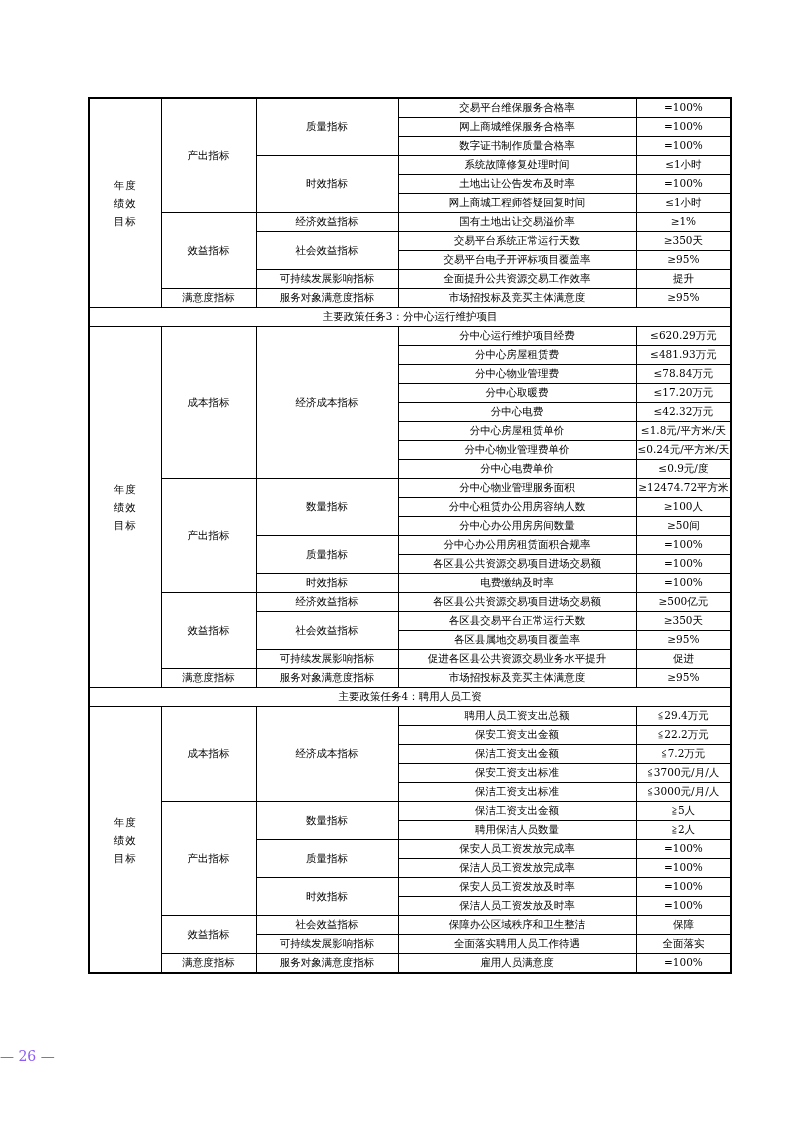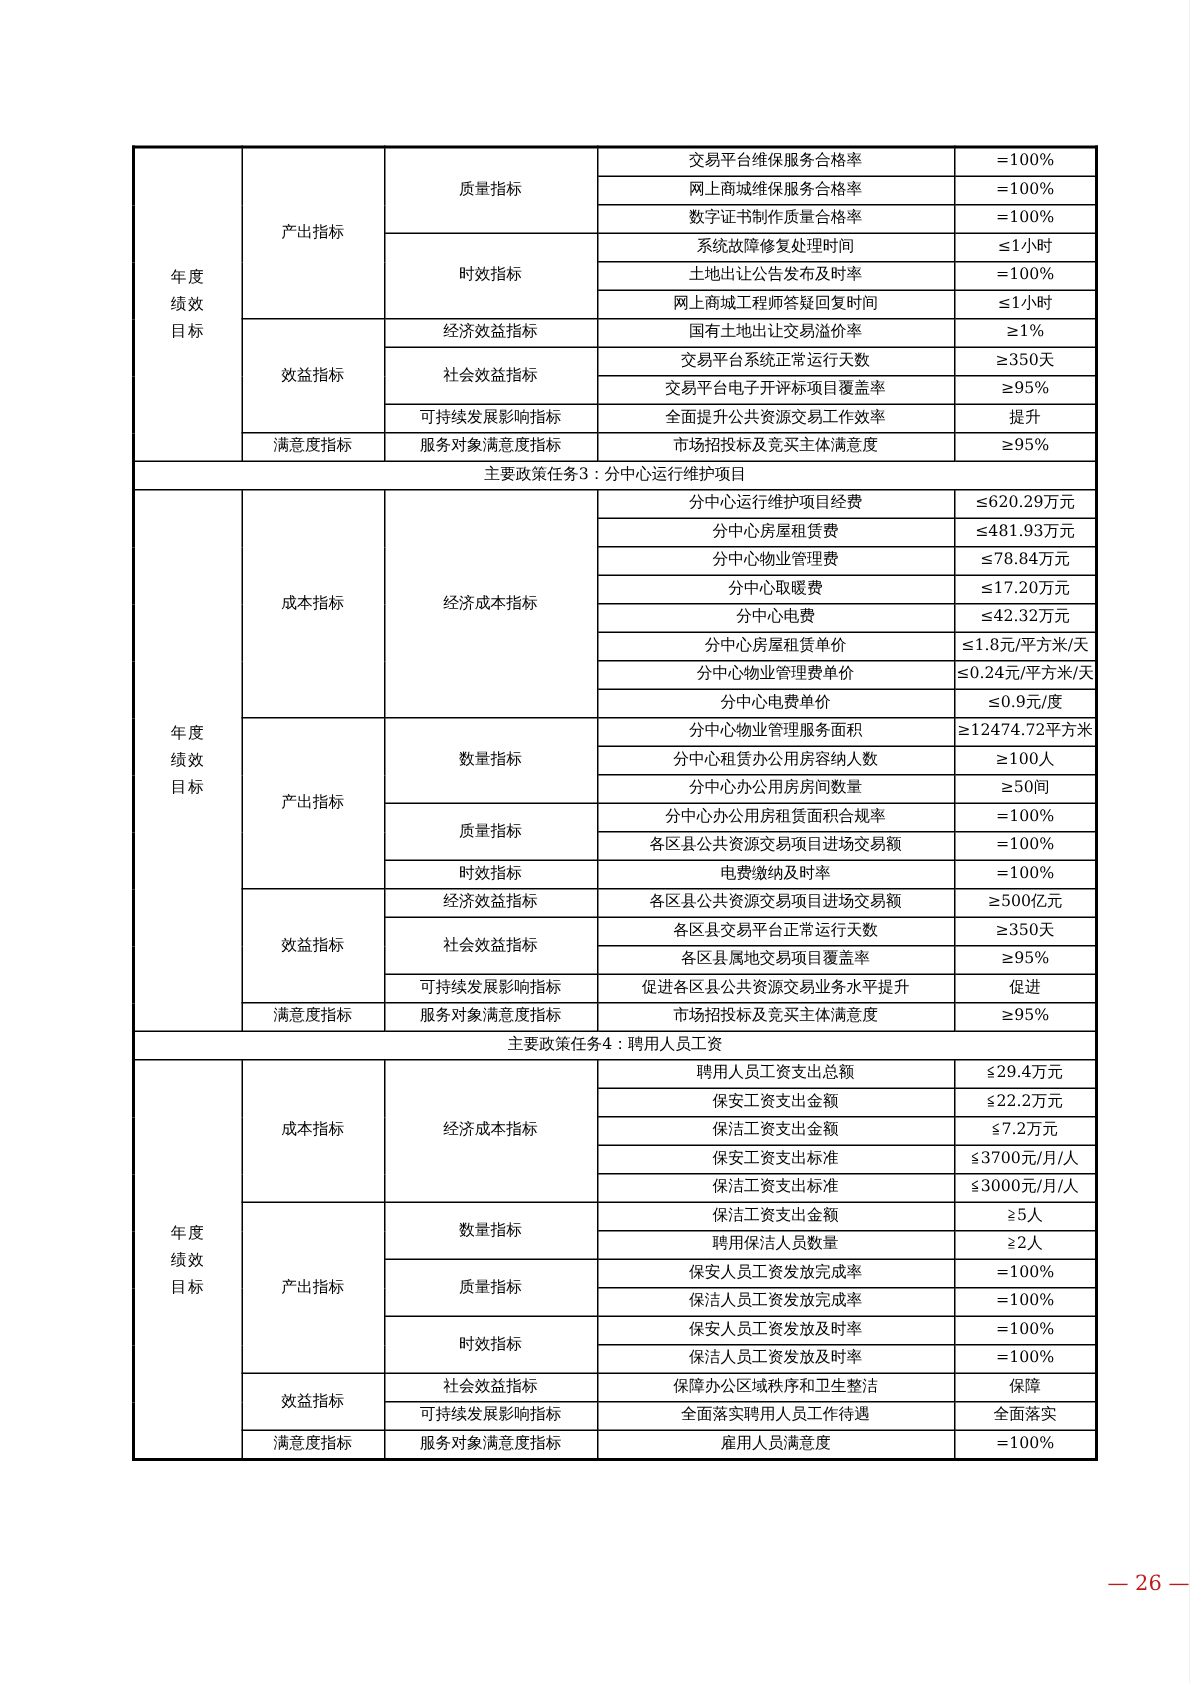--- a/index.html
+++ b/index.html
@@ -43,23 +43,23 @@
     font-weight: normal;
     padding-left: 1px;
     font-size: 11px;
   }
   td.target-cell { font-size: 10px; }
   .footer {
     position: absolute;
     top: 1048px;
     left: 0;
     width: 793px;
-    text-align: right;
+    text-align: left;
     font-size: 14px;
-    color: #b91c1c;
+    color: #8b5cf6;
     font-family: "DejaVu Serif", serif;
   }
 </style>
 </head>
 <body>
 
 <div class="sheet">
   <table class="perf">
     <colgroup>
       <col class="c1">

